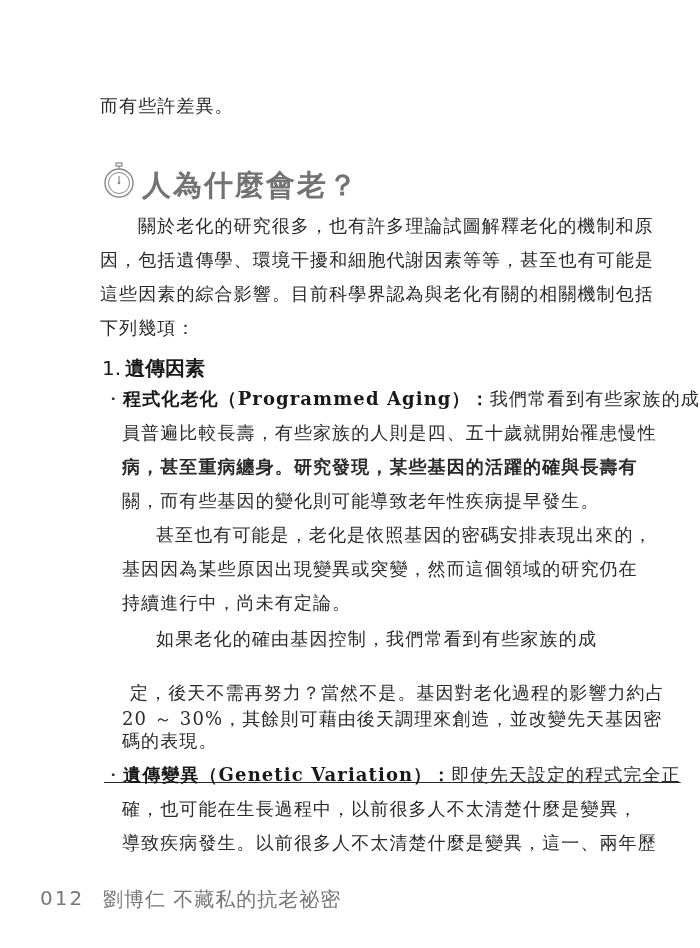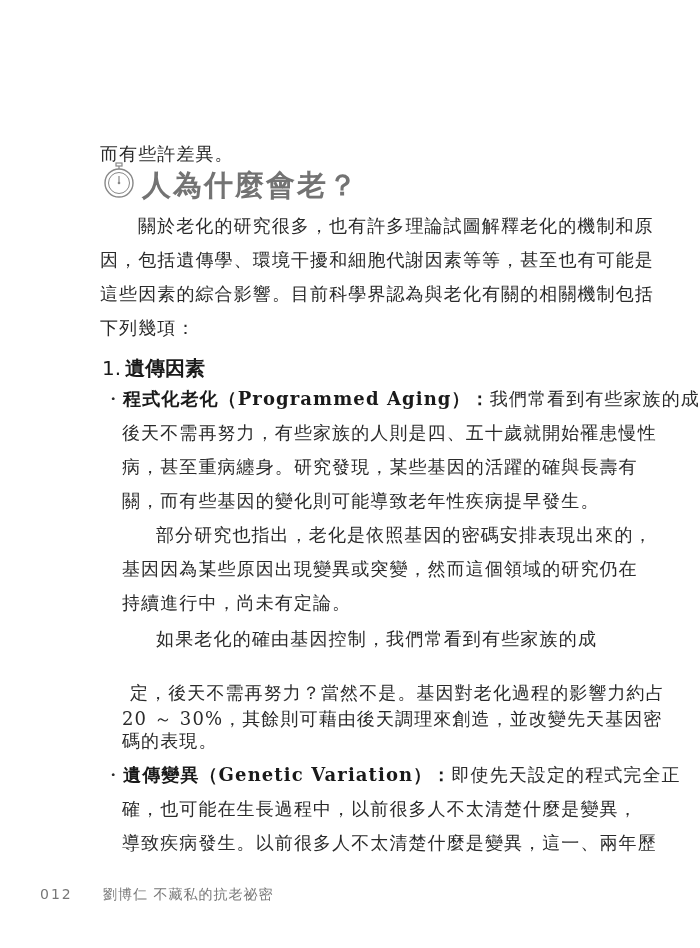--- a/index.html
+++ b/index.html
@@ -10,28 +10,28 @@
   .last { text-align-last:left; }
   .indent1 { left:138px; width:465px; }
   .cont { left:122px; width:475px; }
   .bul { left:104px; width:493px; }
   .h1 { position:absolute; left:142px; top:166px; font-size:29px; font-weight:bold; letter-spacing:2px; color:#737373; }
   .icon { position:absolute; left:102px; top:162px; width:34px; height:36px; }
   .h2 { position:absolute; left:102px; top:355px; font-size:20px; font-weight:bold; color:#1a1a1a;
         font-family:"DejaVu Sans","Liberation Sans",sans-serif; }
   .h2 .num { font-weight:normal; margin-right:4px; }
   b { font-weight:bold; color:#1a1a1a; }
-  .footer { position:absolute; top:886px; font-family:"DejaVu Sans","Liberation Sans",sans-serif; color:#777; font-size:14px; letter-spacing:2px; }
+  .footer { position:absolute; top:886px; font-family:"DejaVu Sans","Liberation Sans",sans-serif; color:#777; font-size:20px; letter-spacing:2px; }
 </style>
 </head>
 <body>
 
 <div>
 
-  <div class="line last" style="top:94px;margin-top:48px;">而有些許差異。</div>
+  <div class="line last" style="top:94px;">而有些許差異。</div>
 
   <svg class="icon" viewBox="0 0 34 36">
     <rect x="14" y="1" width="6" height="3" fill="none" stroke="#888" stroke-width="1.2"></rect>
     <line x1="17" y1="4" x2="17" y2="7" stroke="#888" stroke-width="1.2"></line>
     <circle cx="17" cy="21" r="14" fill="none" stroke="#888" stroke-width="1.4"></circle>
     <circle cx="17" cy="21" r="10.5" fill="none" stroke="#888" stroke-width="1"></circle>
     <line x1="17" y1="21" x2="17" y2="14" stroke="#888" stroke-width="1.2"></line>
     <circle cx="17" cy="21" r="1.3" fill="#888"></circle>
   </svg>
   <div class="h1">人為什麼會老？</div>
@@ -41,34 +41,34 @@
   <div class="line" style="top:282px;">這些因素的綜合影響。目前科學界認為與老化有關的相關機制包括</div>
   <div class="line last" style="top:316px;">下列幾項：</div>
 
   <div class="h2">
     <span class="num">1.</span><span>遺傳因素</span>
   </div>
 
   <div class="line bul" style="top:387px;">
     <span>・</span><b>程式化老化（Programmed Aging）：</b><span>我們常看到有些家族的成</span>
   </div>
-  <div class="line cont" style="top:421px;">後天不需再努力，有些家族的人則是四、五十歲就開始罹患慢性</div>
-  <div class="line cont" style="top:455px;">病，甚至重病纏身。研究發現，某些基因的活躍的確與長壽有</div>
+  <div class="line cont" style="top:421px;">員普遍比較長壽，有些家族的人則是四、五十歲就開始罹患慢性</div>
+  <div class="line cont" style="top:455px;font-weight:bold;">病，甚至重病纏身。研究發現，某些基因的活躍的確與長壽有</div>
   <div class="line cont last" style="top:489px;">關，而有些基因的變化則可能導致老年性疾病提早發生。</div>
 
-  <div class="line indent1" style="top:523px; left:156px; width:441px;">部分研究也指出，老化是依照基因的密碼安排表現出來的，</div>
+  <div class="line indent1" style="top:523px; left:156px; width:441px;">甚至也有可能是，老化是依照基因的密碼安排表現出來的，</div>
   <div class="line cont" style="top:557px;">基因因為某些原因出現變異或突變，然而這個領域的研究仍在</div>
   <div class="line cont last" style="top:591px;">持續進行中，尚未有定論。</div>
 
   <div class="line" style="top:627px; left:156px; width:441px;">如果老化的確由基因控制，我們常看到有些家族的成</div>
   <div class="line cont" style="top:681px;margin-left:8px;">定，後天不需再努力？當然不是。基因對老化過程的影響力約占</div>
   <div class="line cont" style="top:695px;margin-top:12px;">20 ～ 30%，其餘則可藉由後天調理來創造，並改變先天基因密</div>
   <div class="line cont last" style="top:729px;">碼的表現。</div>
 
-  <div class="line bul" style="top:763px;">
+  <div class="line bul" style="top:763px;text-decoration:underline;">
     <span>・</span><b>遺傳變異（Genetic Variation）：</b><span>即使先天設定的程式完全正</span>
   </div>
   <div class="line cont" style="top:797px;">確，也可能在生長過程中，以前很多人不太清楚什麼是變異，</div>
   <div class="line cont" style="top:831px;">導致疾病發生。以前很多人不太清楚什麼是變異，這一、兩年歷</div>
 
   <div class="footer" style="left:40px;">012</div>
   <div class="footer" style="left:103px; letter-spacing:1px;">劉博仁 不藏私的抗老祕密</div>
 </div>
 
 </body></html>

